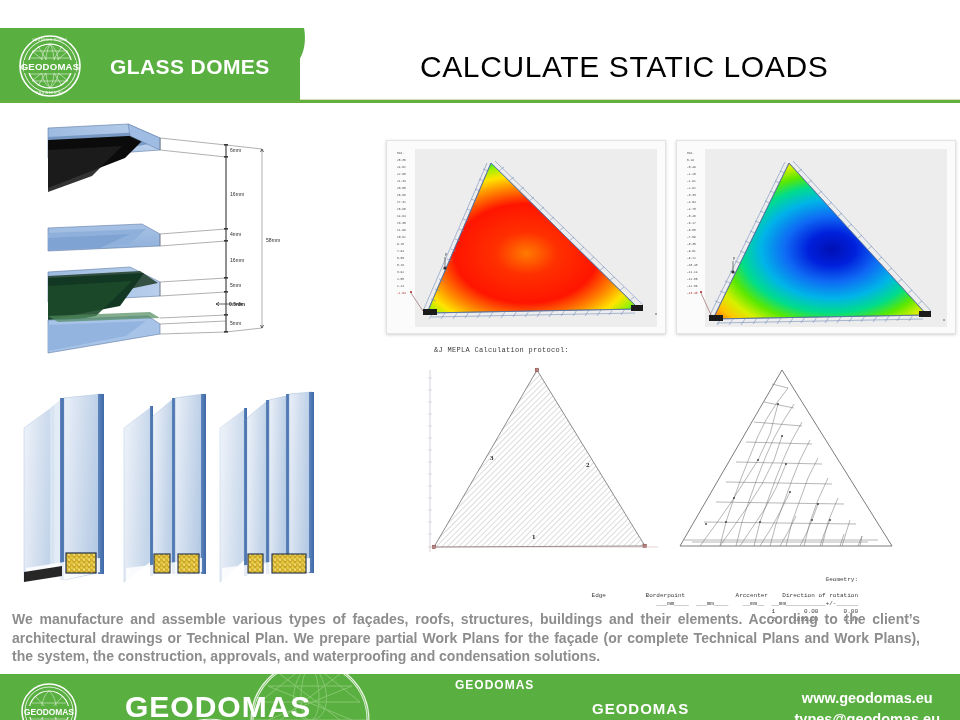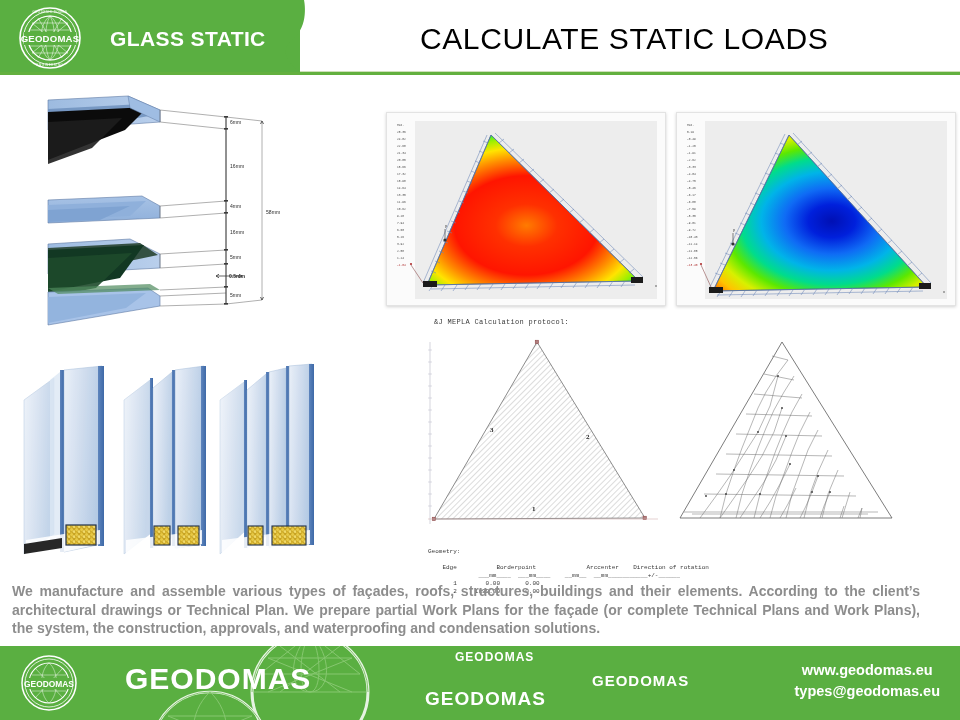--- a/index.html
+++ b/index.html
@@ -1,21 +1,21 @@
 <!DOCTYPE html>
 <html><head>
 <meta charset="utf-8">
 <style>
   html,body{margin:0;padding:0;}
   body{
     width:960px;height:720px;overflow:hidden;
     font-family:"Liberation Sans", sans-serif;
     background:#ffffff;position:relative;
   }
-  .slide{position:absolute;inset:0;background:#fff;}
+  .slide{position:absolute;inset:0;background:#fff;margin-top:28px;}
 
   
   .header{position:absolute;left:0;top:0;width:960px;height:74px;}
   .header-green{
     position:absolute;left:0;top:0;width:300px;height:74px;
     background:#5aaf41;
   }
   .header-curve{position:absolute;left:270px;top:0;width:70px;height:74px;}
   .header-rule{
     position:absolute;left:0;top:72px;width:960px;height:3px;
@@ -40,21 +40,21 @@
   .glass-units{position:absolute;left:20px;top:358px;width:305px;height:205px;}
 
   
   .fea{position:absolute;background:#ffffff;border:1px solid #e3e3e3;
        box-shadow:0 1px 3px rgba(0,0,0,.18);}
   .fea-1{left:386px;top:112px;width:278px;height:192px;}
   .fea-2{left:676px;top:112px;width:278px;height:192px;}
   .fea svg{display:block;width:100%;height:100%;}
 
   
-  .protocol{position:absolute;left:420px;top:312px;width:520px;height:268px;}
+  .protocol{position:absolute;left:420px;top:312px;width:520px;height:268px;text-align:right;}
   .proto-title{
     position:absolute;left:14px;top:6px;
     font-family:"Liberation Mono", monospace;font-size:7px;color:#3b3b3b;
     letter-spacing:.3px;
   }
   .proto-figs{position:absolute;left:0;top:24px;width:520px;height:200px;}
   .geom-table{
     position:absolute;left:8px;top:228px;width:430px;
     font-family:"Liberation Mono", monospace;font-size:6px;color:#3b3b3b;
     line-height:8px;white-space:pre;
@@ -123,21 +123,21 @@
           <path d="M50,12 L26,52"></path>
       </g>
       <rect x="12" y="26" width="52" height="13" fill="#5aaf41"></rect>
       <text x="38" y="36.2" text-anchor="middle" fill="#ffffff" font-family="Liberation Sans, sans-serif" font-size="9.6" font-weight="bold" letter-spacing="0.2">GEODOMAS</text>
       <g fill="#ffffff" font-family="Liberation Sans, sans-serif" font-size="2.9">
         <text x="38" y="7.2" text-anchor="middle" letter-spacing="0.6">GEODESIC DOMES</text>
         <text x="38" y="60.4" text-anchor="middle" letter-spacing="0.6">ENGINEERING</text>
       </g>
     </svg>
 
-    <div class="brand-label">GLASS STATIC</div>
+    <div class="brand-label">GLASS DOMES</div>
     <div class="slide-title">CALCULATE STATIC LOADS</div>
   </div>
 
   <svg class="tech-draw" viewBox="0 0 290 245">
     <defs>
       <linearGradient id="gblue" x1="0" y1="0" x2="1" y2="0">
         <stop offset="0" stop-color="#9dbbe0"></stop>
           <stop offset="1" stop-color="#b9cfec"></stop>
       </linearGradient>
       <linearGradient id="gblue2" x1="0" y1="0" x2="0" y2="1">

